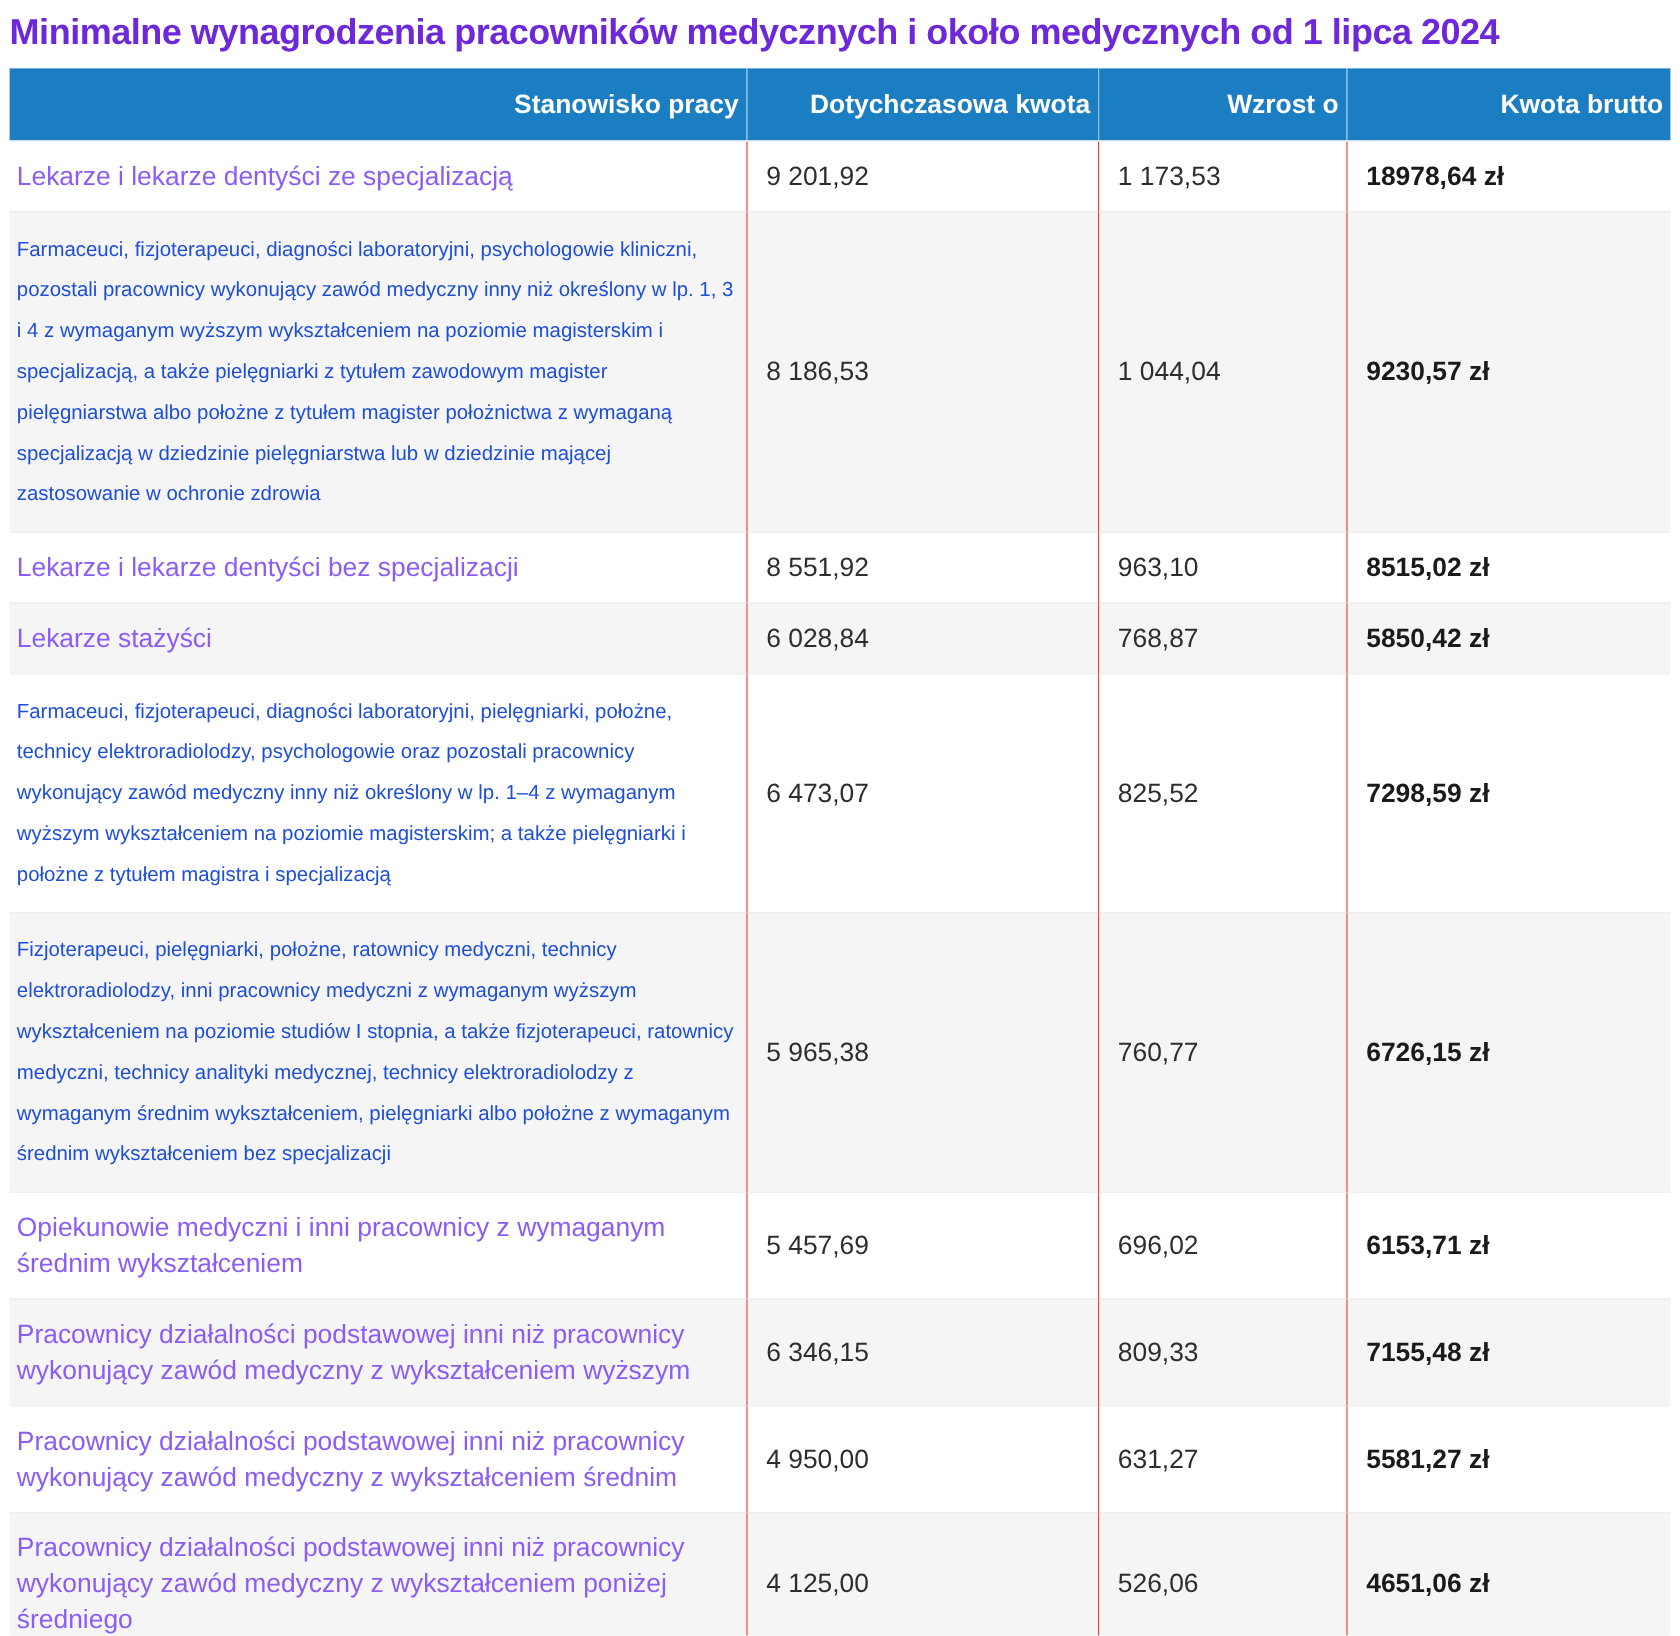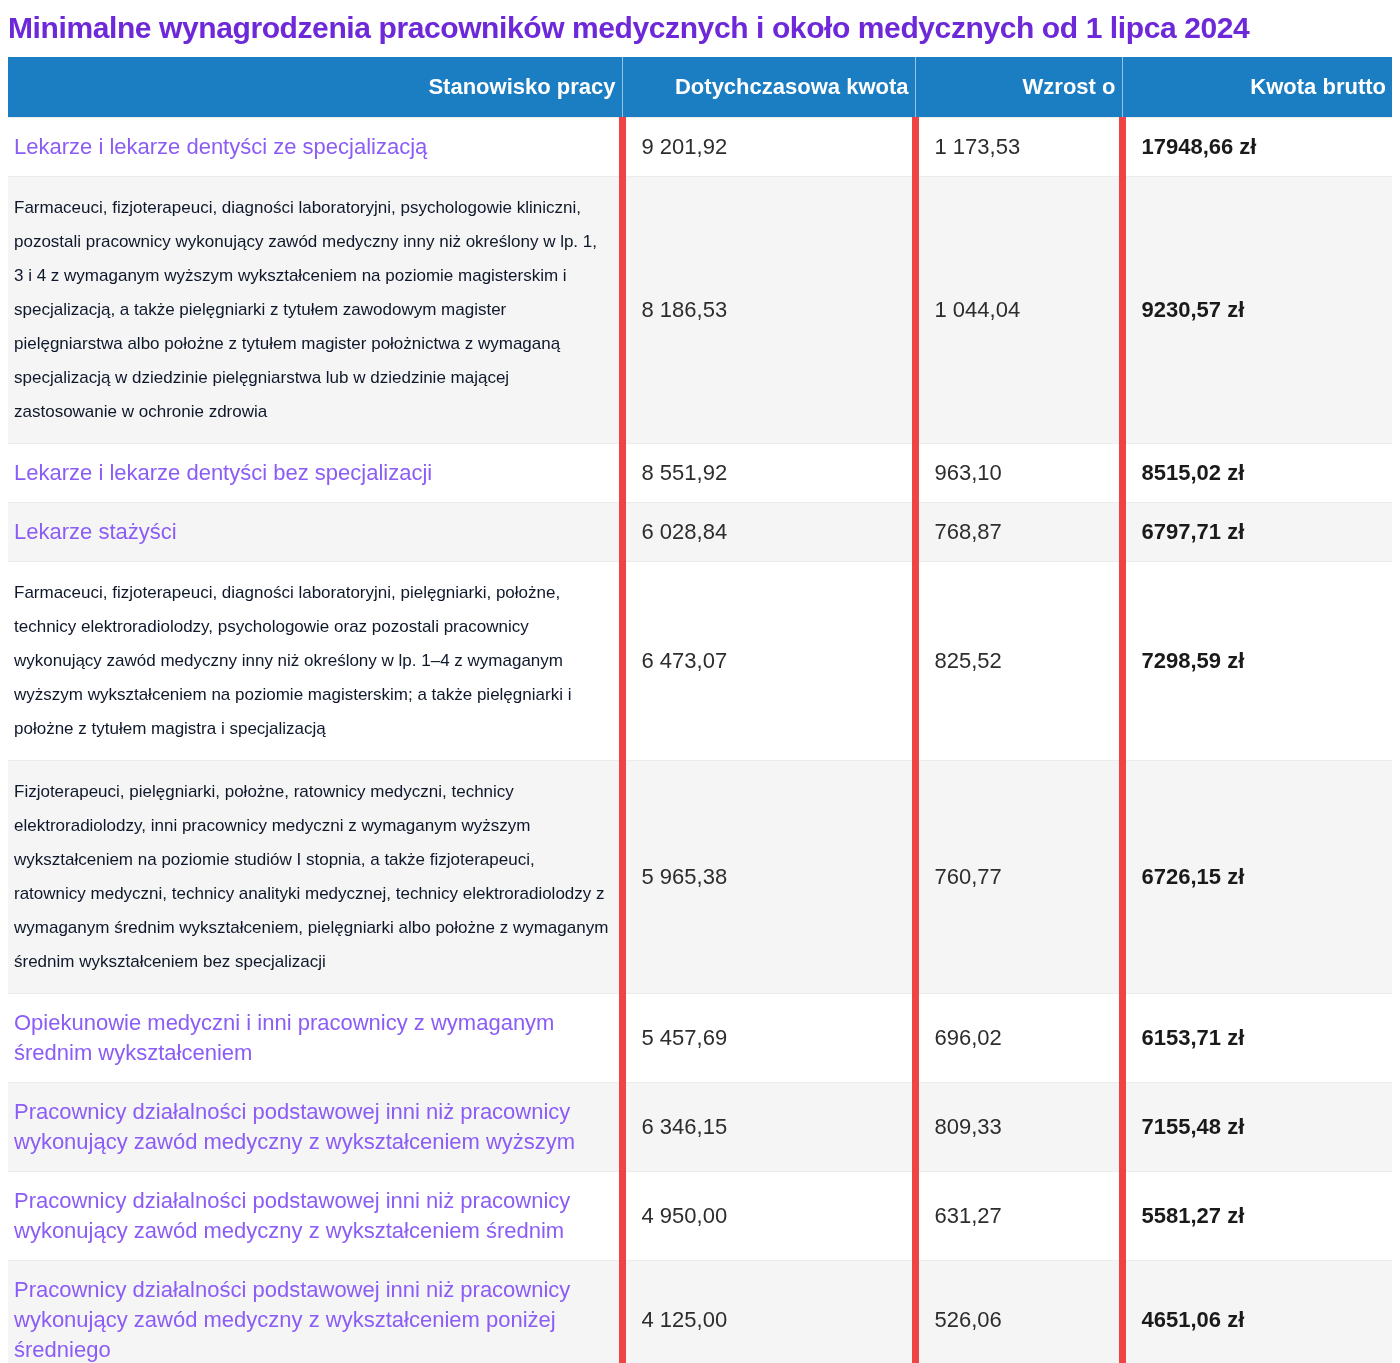--- a/index.html
+++ b/index.html
@@ -26,25 +26,25 @@
   col.c1{width:614px;} col.c2{width:293px;} col.c3{width:207px;} col.c4{width:270px;}
   thead th{
     background:var(--header-bg);color:#fff;font-size:22px;font-weight:bold;
     text-align:right;height:60px;vertical-align:middle;
     padding:0 6px 0 8px;border-left:1px solid rgba(255,255,255,0.55);
   }
   thead th:first-child{border-left:none;}
   tbody tr{border-top:1px solid #ececec;}
   tbody tr:nth-child(even){background:var(--row-alt);}
   tbody td{
-    vertical-align:middle;border-left:7px solid #ef4444;
+    vertical-align:middle;border-left:1px solid #ef4444;
     padding:14px 10px 14px 16px;font-size:22px;color:#2d2d2d;
   }
   tbody td.pos-cell{border-left:none;padding-left:6px;color:#8b5cf6;line-height:30px;}
-  tbody tr.long td.pos-cell{font-size:17px;line-height:34px;color:#0f172a;}
+  tbody tr.long td.pos-cell{font-size:17px;line-height:34px;color:#1d4ed8;}
   tbody td.gross-cell{font-weight:bold;color:#1a1a1a;}
 </style>
 </head>
 <body>
 
 <div class="page">
 
   <h1 class="title">Minimalne wynagrodzenia pracowników medycznych i około medycznych od 1 lipca 2024</h1>
 
   <table class="salary">
@@ -60,39 +60,39 @@
         <th>Dotychczasowa kwota</th>
         <th>Wzrost o</th>
         <th>Kwota brutto</th>
       </tr>
     </thead>
     <tbody>
       <tr>
         <td class="pos-cell">Lekarze i lekarze dentyści ze specjalizacją</td>
         <td class="num-cell">9 201,92</td>
         <td class="num-cell">1 173,53</td>
-        <td class="gross-cell">17948,66 zł</td>
+        <td class="gross-cell">18978,64 zł</td>
       </tr>
       <tr class="long">
         <td class="pos-cell">Farmaceuci, fizjoterapeuci, diagności laboratoryjni, psychologowie kliniczni, pozostali pracownicy wykonujący zawód medyczny inny niż określony w lp. 1, 3 i 4 z wymaganym wyższym wykształceniem na poziomie magisterskim i specjalizacją, a także pielęgniarki z tytułem zawodowym magister pielęgniarstwa albo położne z tytułem magister położnictwa z wymaganą specjalizacją w dziedzinie pielęgniarstwa lub w dziedzinie mającej zastosowanie w ochronie zdrowia</td>
         <td class="num-cell">8 186,53</td>
         <td class="num-cell">1 044,04</td>
         <td class="gross-cell">9230,57 zł</td>
       </tr>
       <tr>
         <td class="pos-cell">Lekarze i lekarze dentyści bez specjalizacji</td>
         <td class="num-cell">8 551,92</td>
         <td class="num-cell">963,10</td>
         <td class="gross-cell">8515,02 zł</td>
       </tr>
       <tr>
         <td class="pos-cell">Lekarze stażyści</td>
         <td class="num-cell">6 028,84</td>
         <td class="num-cell">768,87</td>
-        <td class="gross-cell">6797,71 zł</td>
+        <td class="gross-cell">5850,42 zł</td>
       </tr>
       <tr class="long">
         <td class="pos-cell">Farmaceuci, fizjoterapeuci, diagności laboratoryjni, pielęgniarki, położne, technicy elektroradiolodzy, psychologowie oraz pozostali pracownicy wykonujący zawód medyczny inny niż określony w lp. 1–4 z wymaganym wyższym wykształceniem na poziomie magisterskim; a także pielęgniarki i położne z tytułem magistra i specjalizacją</td>
         <td class="num-cell">6 473,07</td>
         <td class="num-cell">825,52</td>
         <td class="gross-cell">7298,59 zł</td>
       </tr>
       <tr class="long">
         <td class="pos-cell">Fizjoterapeuci, pielęgniarki, położne, ratownicy medyczni, technicy elektroradiolodzy, inni pracownicy medyczni z wymaganym wyższym wykształceniem na poziomie studiów I stopnia, a także fizjoterapeuci, ratownicy medyczni, technicy analityki medycznej, technicy elektroradiolodzy z wymaganym średnim wykształceniem, pielęgniarki albo położne z wymaganym średnim wykształceniem bez specjalizacji</td>
         <td class="num-cell">5 965,38</td>

